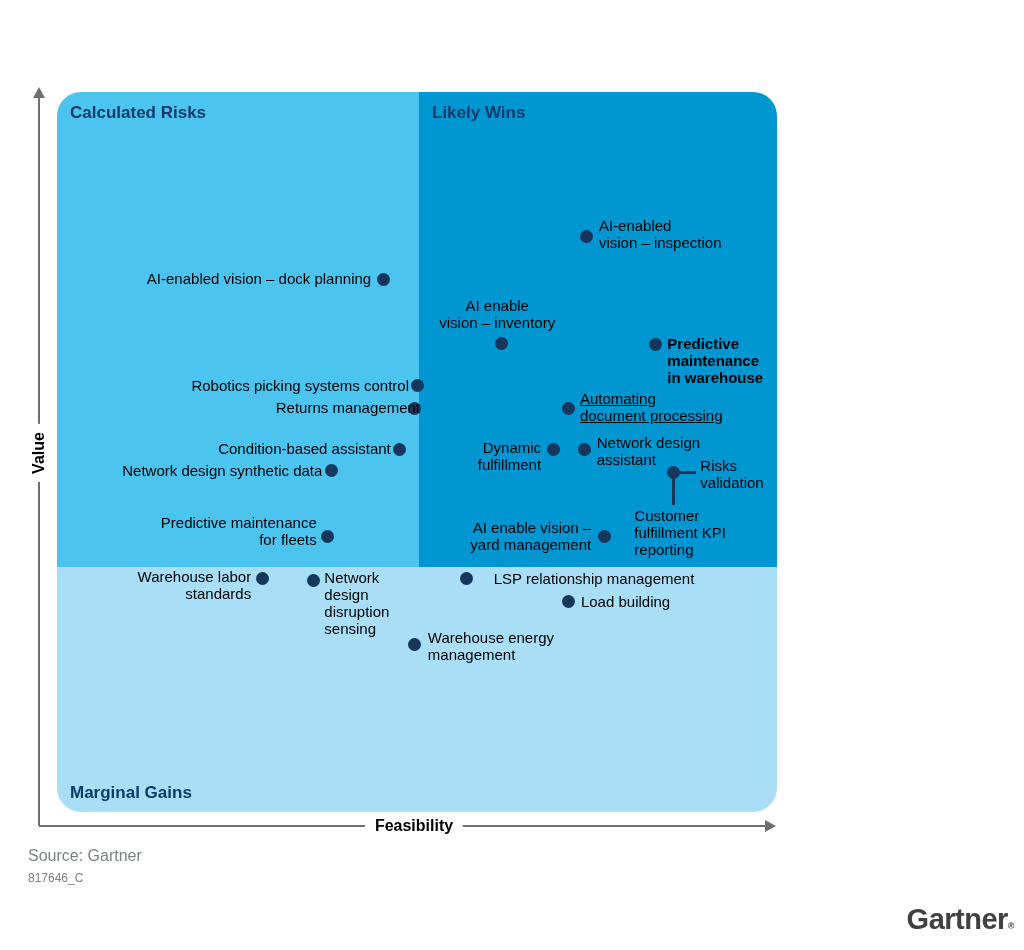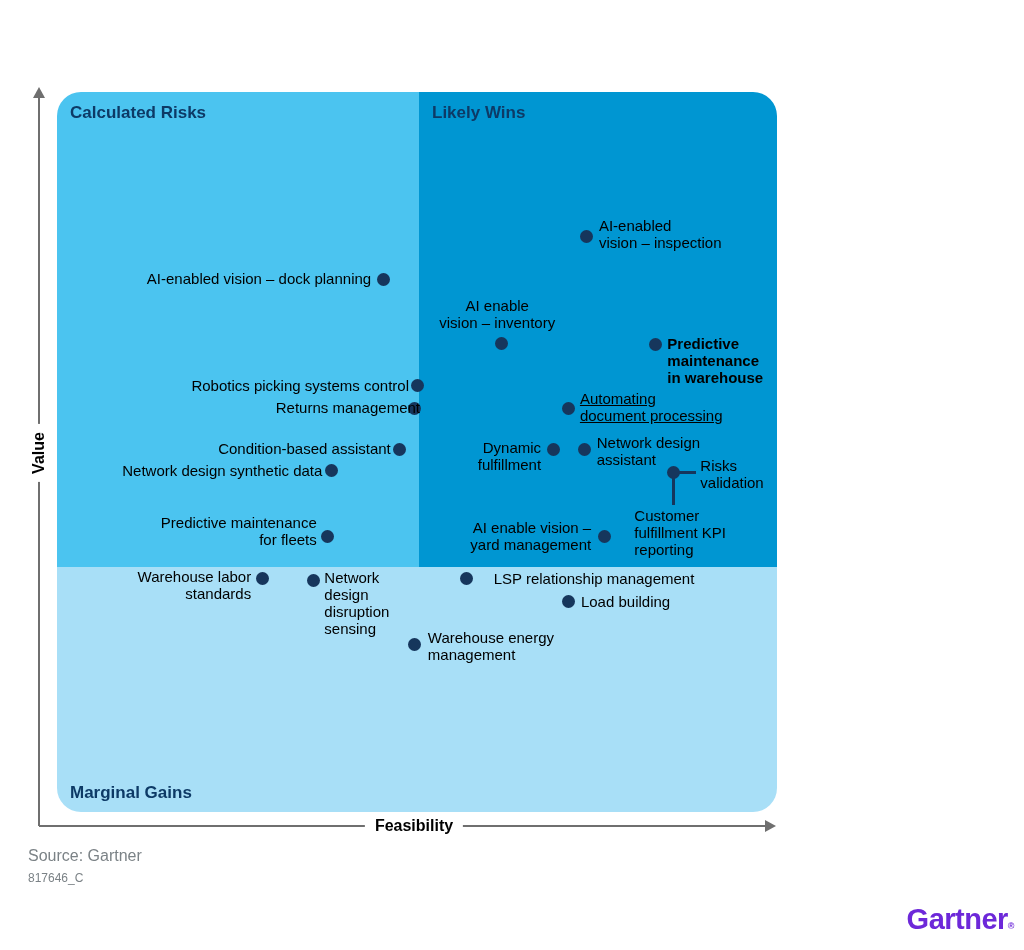--- a/index.html
+++ b/index.html
@@ -129,21 +129,21 @@
     left: 28px; top: 871px;
     font-size: 12px;
     color: #7B8286;
   }
   .brand-logo {
     position: absolute;
     right: 10px; top: 903px;
     font-size: 29px;
     font-weight: bold;
     letter-spacing: -0.5px;
-    color: #6d28d9;
+    color: #404040;
   }
   .brand-mark {
     font-size: 9px;
     font-weight: bold;
     vertical-align: baseline;
   }
 </style>
 </head>
 <body>
 

